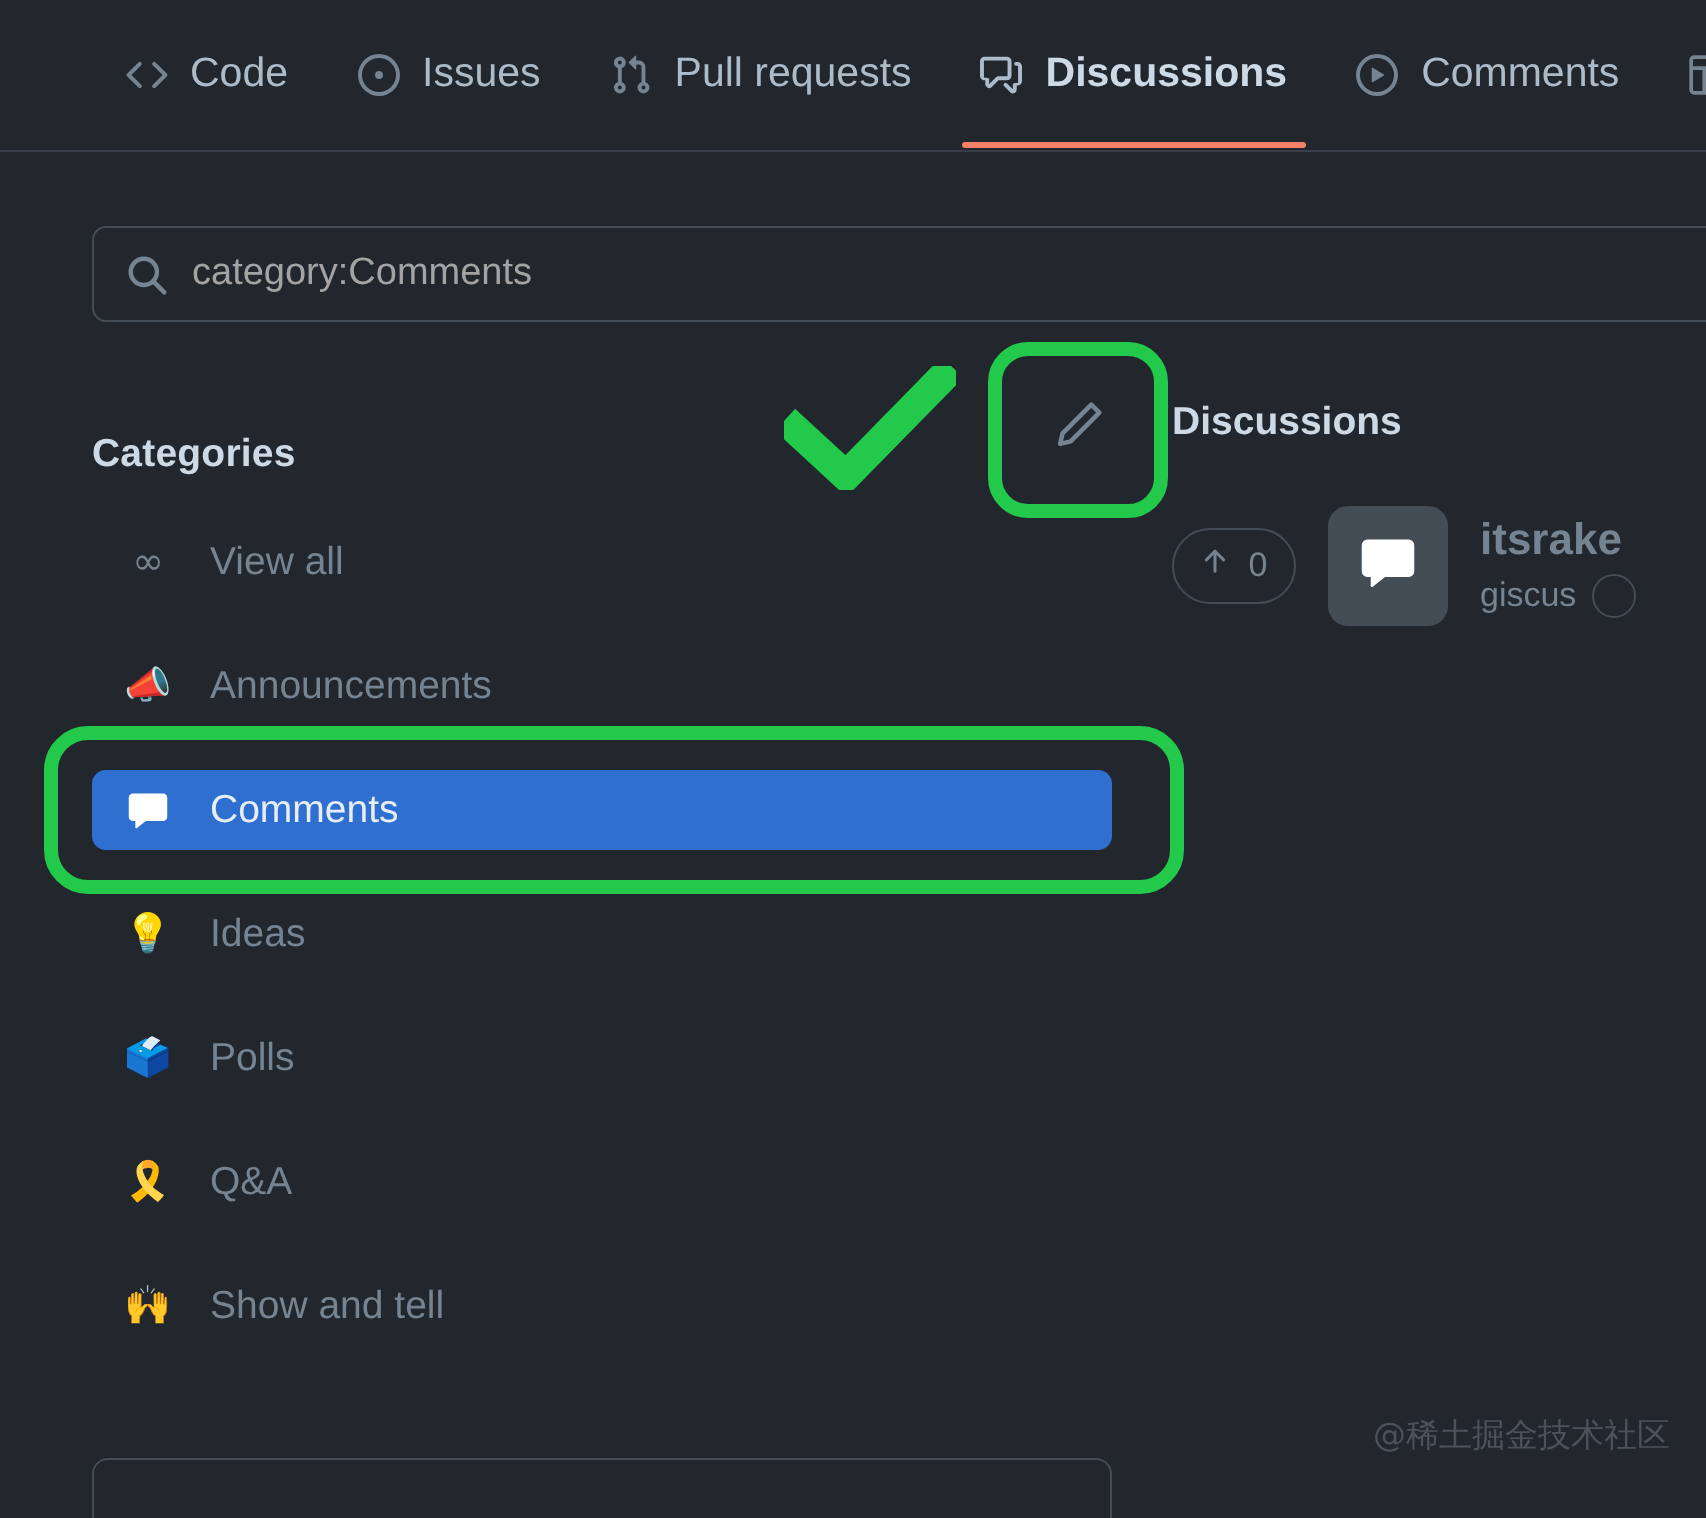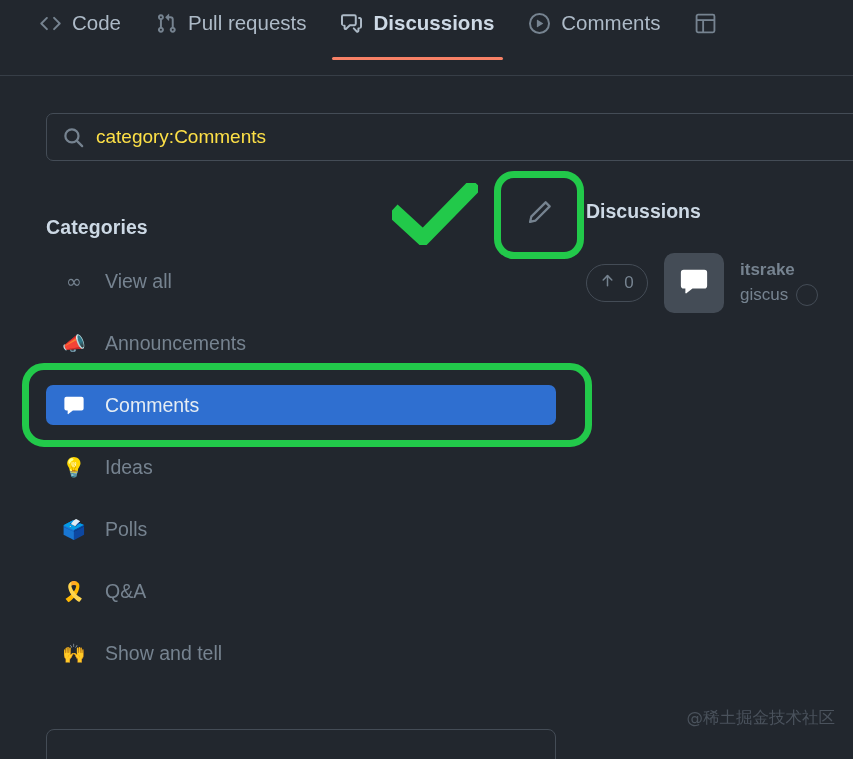--- a/index.html
+++ b/index.html
@@ -12,21 +12,21 @@
     position:relative;
   }
 
   
   .nav {
     position:absolute; top:0; left:0; width:853px; height:76px;
     background:#22272e;
     border-bottom:1px solid #373e47;
   }
   .nav-inner {
-    display:flex; align-items:flex-end; height:60px; padding-left:22px;
+    display:flex; align-items:flex-start; height:60px; padding-left:45px;
   }
   .tab {
     display:flex; align-items:center; gap:11px;
     height:74px; padding:0 17px;
     font-size:20.5px; color:#adbac7;
     position:relative; white-space:nowrap;
   }
   .tab.active { color:#cdd9e5; font-weight:bold; }
   .tab.active .underline {
     position:absolute; left:8px; right:8px; bottom:0;
@@ -39,21 +39,21 @@
 
   
   .search-wrap { position:absolute; top:113px; left:46px; width:860px; }
   .search {
     display:flex; align-items:center; gap:12px;
     height:48px; padding:0 16px;
     border:1px solid #444c56; border-radius:7px;
     background:#22272e;
   }
   .search .sico { color:#768390; display:flex; flex:none; }
-  .search-text { font-size:19px; color:#fde047; }
+  .search-text { font-size:19px; color:#a3a3a3; }
 
   
   .side { position:absolute; top:200px; left:46px; width:510px;margin-top:16px; }
   .side-title { font-size:19.5px; font-weight:bold; color:#cdd9e5; letter-spacing:.1px; }
   .cat-list { margin-top:22px; }
   .cat {
     display:flex; align-items:center; gap:19px;
     height:40px; padding:0 16px;
     border-radius:7px; margin-bottom:22px;
     font-size:19.5px; color:#768390;
@@ -80,21 +80,21 @@
     width:62px; height:38px;
     border:1px solid #444c56; border-radius:19px;
     color:#768390; font-size:17px; flex:none;
   }
   .avatar {
     width:60px; height:60px; border-radius:10px; background:#444c56;
     display:flex; align-items:center; justify-content:center; flex:none;
     color:#ffffff;
   }
   .meta { min-width:0; }
-  .user { font-size:17px; font-weight:bold; color:#768390; white-space:nowrap; }
+  .user { font-size:22px; font-weight:bold; color:#768390; white-space:nowrap; }
   .sub { display:flex; align-items:center; gap:8px; margin-top:4px;text-align:right; }
   .sub-text { font-size:17px; color:#768390; white-space:nowrap; }
   .sub-dot { width:22px; height:22px; border:1px solid #444c56; border-radius:50%; flex:none; }
 
   
   .check { position:absolute; left:392px; top:183px; width:86px; height:62px; }
   .pen-ring {
     position:absolute; left:494px; top:171px; width:90px; height:88px;
     border:7px solid #22c94a; border-radius:20px;
     display:flex; align-items:center; justify-content:center;
@@ -120,20 +120,29 @@
 
     <div class="tab">
       <span class="ico">
         <svg width="21" height="21" viewBox="0 0 16 16" fill="currentColor">
             <path d="M4.72 3.22a.75.75 0 011.06 1.06L2.06 8l3.72 3.72a.75.75 0 11-1.06 1.06L.47 8.53a.75.75 0 010-1.06l4.25-4.25zm6.56 0a.75.75 0 10-1.06 1.06L13.94 8l-3.72 3.72a.75.75 0 101.06 1.06l4.25-4.25a.75.75 0 000-1.06l-4.25-4.25z"></path>
           </svg>
       </span>
       <span>Code</span>
     </div>
 
+    <div class="tab">
+      <span class="ico">
+        <svg width="21" height="21" viewBox="0 0 16 16" fill="currentColor">
+            <path d="M8 9.5a1.5 1.5 0 100-3 1.5 1.5 0 000 3z"></path>
+            <path d="M8 0a8 8 0 110 16A8 8 0 018 0zM1.5 8a6.5 6.5 0 1013 0 6.5 6.5 0 00-13 0z"></path>
+          </svg>
+      </span>
+      <span>Issues</span>
+    </div>
 
     <div class="tab">
       <span class="ico">
         <svg width="21" height="21" viewBox="0 0 16 16" fill="currentColor">
             <path d="M1.5 3.25a2.25 2.25 0 113 2.122v5.256a2.251 2.251 0 11-1.5 0V5.372A2.25 2.25 0 011.5 3.25zm5.677-.177L9.573.677A.25.25 0 0110 .854V2.5h1A2.5 2.5 0 0113.5 5v5.628a2.251 2.251 0 11-1.5 0V5a1 1 0 00-1-1h-1v1.646a.25.25 0 01-.427.177L7.177 3.427a.25.25 0 010-.354zM3.75 2.5a.75.75 0 100 1.5.75.75 0 000-1.5zm0 9.5a.75.75 0 100 1.5.75.75 0 000-1.5zm8.25.75a.75.75 0 101.5 0 .75.75 0 00-1.5 0z"></path>
           </svg>
       </span>
       <span>Pull requests</span>
     </div>
 

